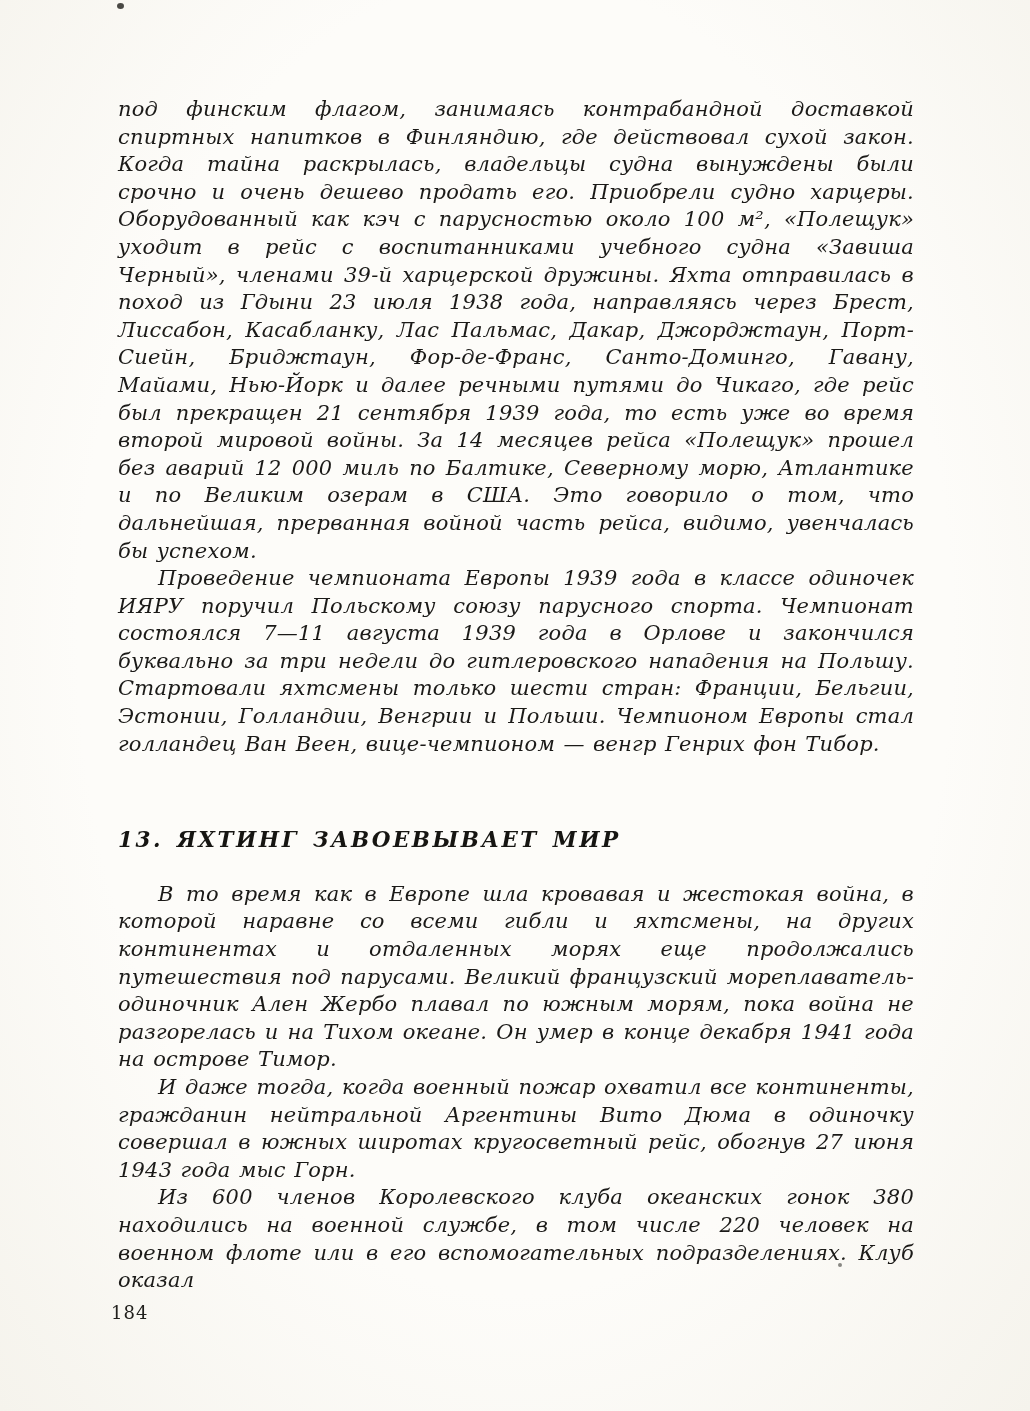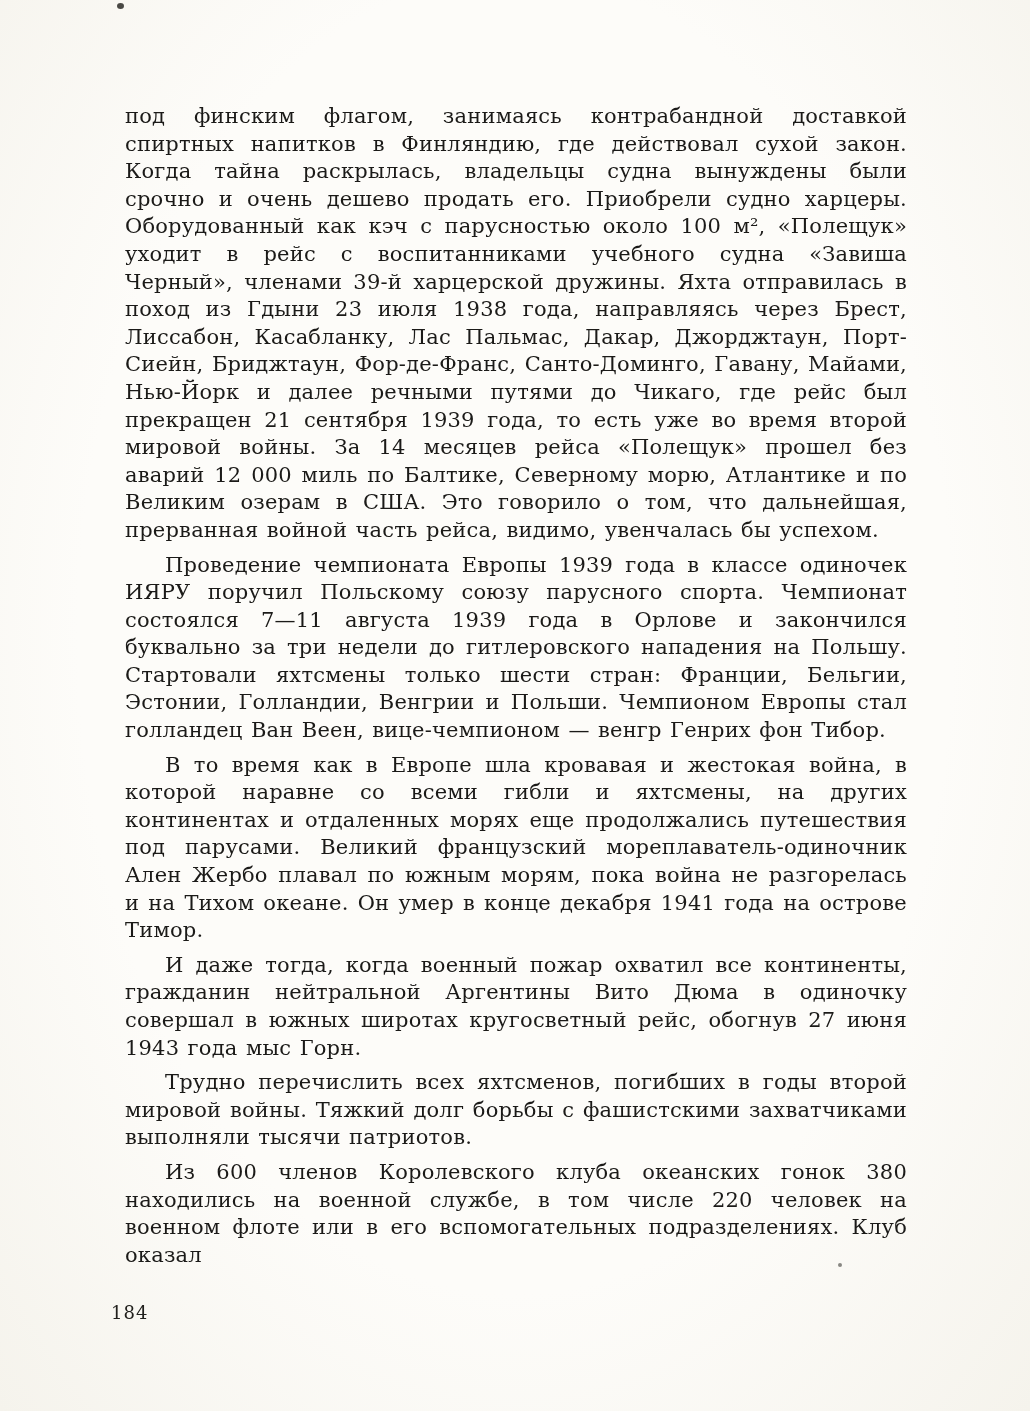--- a/index.html
+++ b/index.html
@@ -23,22 +23,23 @@
     left: 118px;
     top: 96px;
     width: 796px;
     font-size: 21px;
     line-height: 27.6px;
     text-align: justify;
     letter-spacing: 0.2px;
     word-spacing: 1.5px;
   }
   .para {
-    margin: 7px;
+    margin: 0;
     padding: 0;
+    font-style: italic;
   }
   .para.indent {
     text-indent: 40px;
   }
   .para.cont-next {
     text-align-last: justify;
   }
   .section-heading {
     margin: 68px 0 27px 0;
     font-size: 21.5px;
@@ -83,26 +84,26 @@
 <div class="page">
 
   <div class="artifact artifact-top"></div>
 
   <main class="text-block">
 
     <p class="para">под финским флагом, занимаясь контрабандной доставкой спиртных напитков в Финляндию, где действовал сухой закон. Когда тайна раскрылась, владельцы судна вынуждены были срочно и очень дешево продать его. Приобрели судно харцеры. Оборудованный как кэч с парусностью около 100 м², «Полещук» уходит в рейс с воспитанниками учебного судна «Завиша Черный», членами 39-й харцерской дружины. Яхта отправилась в поход из Гдыни 23 июля 1938 года, направляясь через Брест, Лиссабон, Касабланку, Лас Пальмас, Дакар, Джорджтаун, Порт-Сиейн, Бриджтаун, Фор-де-Франс, Санто-Доминго, Гавану, Майами, Нью-Йорк и далее речными путями до Чикаго, где рейс был прекращен 21 сентября 1939 года, то есть уже во время второй мировой войны. За 14 месяцев рейса «Полещук» прошел без аварий 12 000 миль по Балтике, Северному морю, Атлантике и по Великим озерам в США. Это говорило о том, что дальнейшая, прерванная войной часть рейса, видимо, увенчалась бы успехом.</p>
 
     <p class="para indent">Проведение чемпионата Европы 1939 года в классе одиночек ИЯРУ поручил Польскому союзу парусного спорта. Чемпионат состоялся 7—11 августа 1939 года в Орлове и закончился буквально за три недели до гитлеровского нападения на Польшу. Стартовали яхтсмены только шести стран: Франции, Бельгии, Эстонии, Голландии, Венгрии и Польши. Чемпионом Европы стал голландец Ван Веен, вице-чемпионом — венгр Генрих фон Тибор.</p>
 
+    <h2 class="section-heading">13. ЯХТИНГ ЗАВОЕВЫВАЕТ МИР</h2>
 
     <p class="para indent">В то время как в Европе шла кровавая и жестокая война, в которой наравне со всеми гибли и яхтсмены, на других континентах и отдаленных морях еще продолжались путешествия под парусами. Великий французский мореплаватель-одиночник Ален Жербо плавал по южным морям, пока война не разгорелась и на Тихом океане. Он умер в конце декабря 1941 года на острове Тимор.</p>
 
     <p class="para indent">И даже тогда, когда военный пожар охватил все континенты, гражданин нейтральной Аргентины Вито Дюма в одиночку совершал в южных широтах кругосветный рейс, обогнув 27 июня 1943 года мыс Горн.</p>
 
-    <p class="para indent">Трудно перечислить всех яхтсменов, погибших в годы второй мировой войны. Тяжкий долг борьбы с фашистскими захватчиками выполняли тысячи патриотов.</p>
 
     <p class="para indent cont-next">Из 600 членов Королевского клуба океанских гонок 380 находились на военной службе, в том числе 220 человек на военном флоте или в его вспомогательных подразделениях. Клуб оказал</p>
 
   </main>
 
   <div class="page-number">184</div>
 
   <div class="artifact artifact-dot"></div>
 
 </div>

